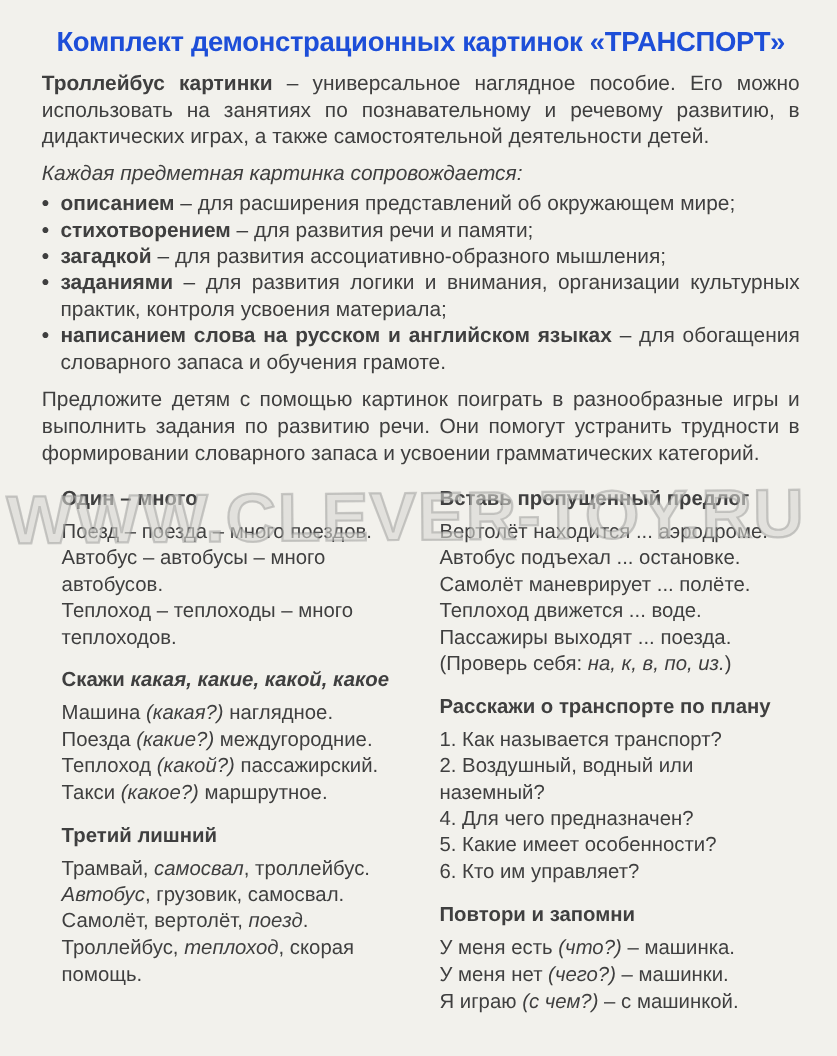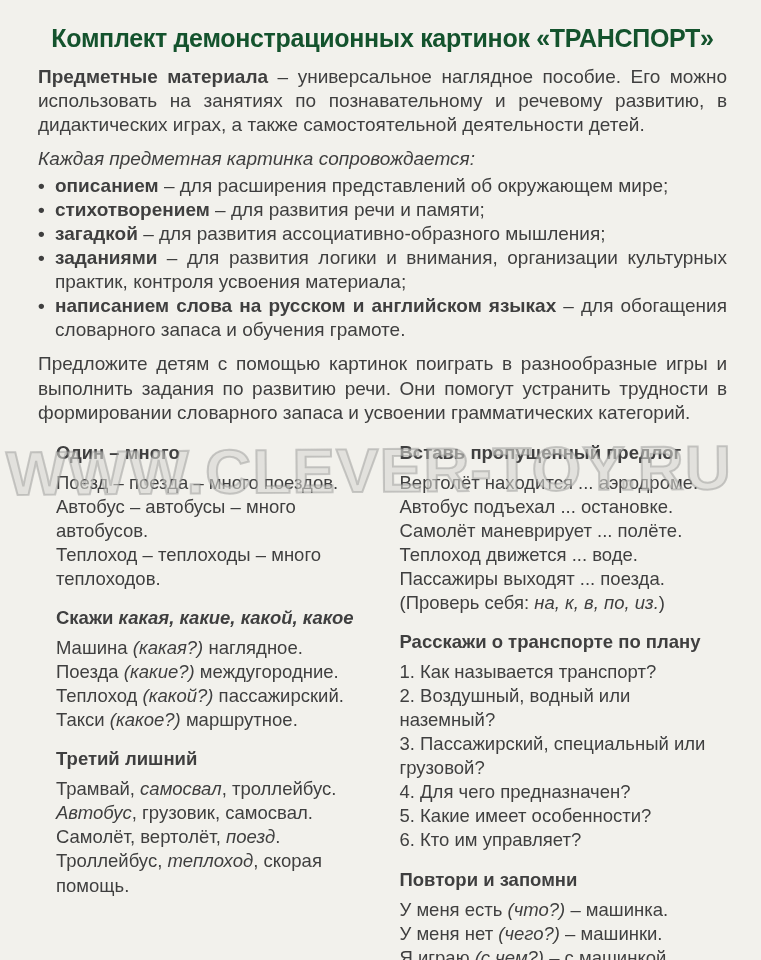--- a/index.html
+++ b/index.html
@@ -23,21 +23,21 @@
     color:rgba(244,243,238,0.45);
     -webkit-text-stroke:2px rgba(125,125,125,0.35);
     text-shadow:0 0 1px rgba(120,120,120,0.25);
     white-space:nowrap;
     transform:scaleX(1.03) rotate(-0.5deg);
     transform-origin:left center;
     pointer-events:none;
     z-index:5;
   }
   .title{
-    font-size:25px;font-weight:700;color:#14532d;
+    font-size:25px;font-weight:700;color:#1d4ed8;
     text-align:center;margin:2px 0 12px;letter-spacing:-0.3px;
   }
   .para{
     font-size:19px;line-height:1.27;margin:0 0 10px;
   }
   .justify{text-align:justify;}
   .para strong{font-weight:700;}
   .accompany-heading{margin:0 0 2px;font-style:italic;}
   ul.bullets{
     list-style:none;margin:0 0 10px;padding:0;
@@ -65,21 +65,21 @@
 </style>
 </head>
 <body>
 
 <div class="page">
 
   <div class="watermark">WWW.CLEVER-TOY.RU</div>
 
   <h1 class="title">Комплект демонстрационных картинок «ТРАНСПОРТ»</h1>
 
-  <p class="para justify"><strong>Предметные материала</strong><span> – универсальное наглядное пособие. Его можно использовать на занятиях по познавательному и речевому развитию, в дидактических играх, а также самостоятельной деятельности детей.</span></p>
+  <p class="para justify"><strong>Троллейбус картинки</strong><span> – универсальное наглядное пособие. Его можно использовать на занятиях по познавательному и речевому развитию, в дидактических играх, а также самостоятельной деятельности детей.</span></p>
 
   <p class="para accompany-heading">Каждая предметная картинка сопровождается:</p>
 
   <ul class="bullets">
     <li><strong>описанием</strong><span> – для расширения представлений об окружающем мире;</span></li>
     <li><strong>стихотворением</strong><span> – для развития речи и памяти;</span></li>
     <li><strong>загадкой</strong><span> – для развития ассоциативно-образного мышления;</span></li>
     <li><strong>заданиями</strong><span> – для развития логики и внимания, организации культурных практик, контроля усвоения материала;</span></li>
     <li><strong>написанием слова на русском и английском языках</strong><span> – для обогащения словарного запаса и обучения грамоте.</span></li>
   </ul>
@@ -116,21 +116,20 @@
           <div class="section-line"><span>Автобус подъехал ... остановке.</span></div>
           <div class="section-line"><span>Самолёт маневрирует ... полёте.</span></div>
           <div class="section-line"><span>Теплоход движется ... воде.</span></div>
           <div class="section-line"><span>Пассажиры выходят ... поезда.</span></div>
           <div class="section-line"><span>(Проверь себя: </span><span class="seg-i">на, к, в, по, из.</span><span>)</span></div>
         </div>
         <div class="section">
           <div class="section-heading"><span class="seg-b">Расскажи о транспорте по плану</span></div>
           <div class="section-line"><span>1. Как называется транспорт?</span></div>
           <div class="section-line"><span>2. Воздушный, водный или наземный?</span></div>
-          <div class="section-line"><span>3. Пассажирский, специальный или грузовой?</span></div>
           <div class="section-line"><span>4. Для чего предназначен?</span></div>
           <div class="section-line"><span>5. Какие имеет особенности?</span></div>
           <div class="section-line"><span>6. Кто им управляет?</span></div>
         </div>
         <div class="section">
           <div class="section-heading"><span class="seg-b">Повтори и запомни</span></div>
           <div class="section-line"><span>У меня есть </span><span class="seg-i">(что?)</span><span> – машинка.</span></div>
           <div class="section-line"><span>У меня нет </span><span class="seg-i">(чего?)</span><span> – машинки.</span></div>
           <div class="section-line"><span>Я играю </span><span class="seg-i">(с чем?)</span><span> – с машинкой.</span></div>
         </div>

